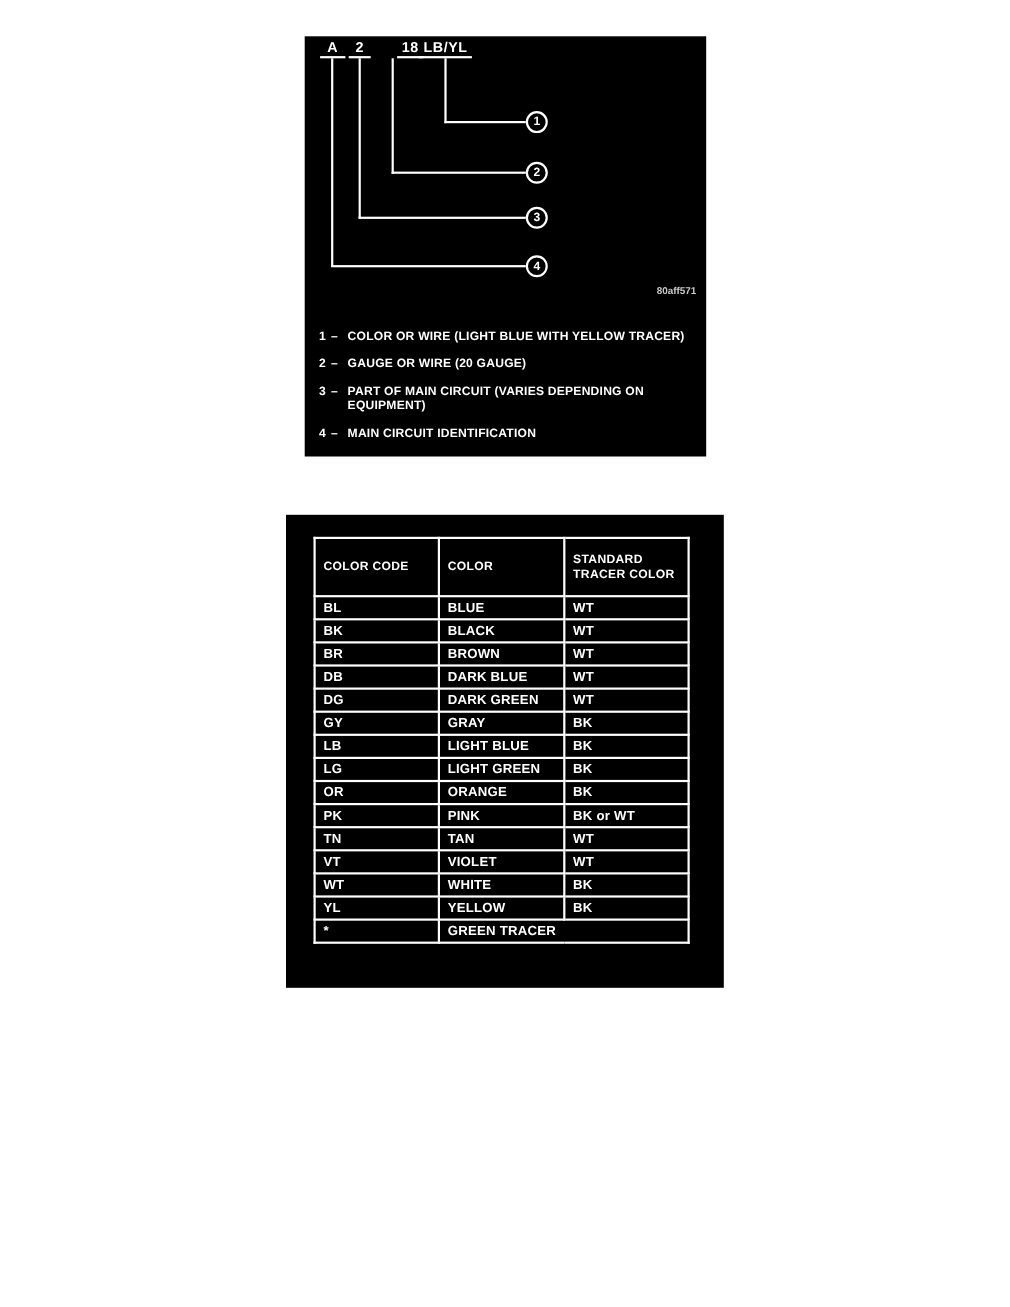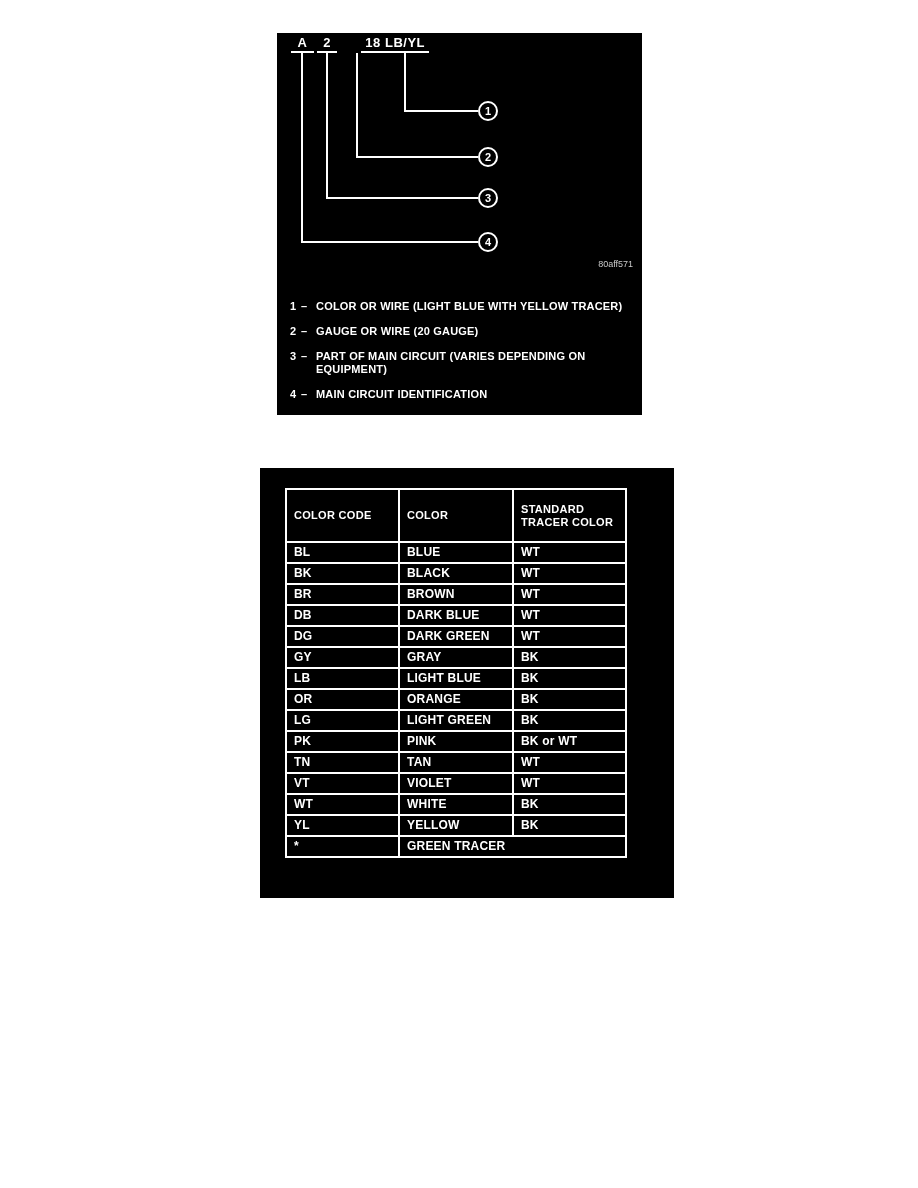--- a/index.html
+++ b/index.html
@@ -12,21 +12,21 @@
     height: 1188px;
     position: relative;
     font-family: "Liberation Sans", sans-serif;
   }
   .panel {
     position: absolute;
     background: #000000;
     overflow: hidden;
   }
   #wire-code-panel { left: 277px; top: 33px; width: 365px; height: 382px; }
-  #color-table-panel { left: 260px; top: 468px; width: 398px; height: 430px; padding-left: 16px; }
+  #color-table-panel { left: 260px; top: 468px; width: 398px; height: 430px; }
 
   
   .code-label {
     position: absolute;
     top: 2px;
     height: 16px;
     line-height: 16px;
     color: #ffffff;
     font-weight: bold;
     font-size: 13px;
@@ -68,21 +68,21 @@
   #callout-2 { top: 114px; }
   #callout-3 { top: 155px; }
   #callout-4 { top: 199px; }
 
   #figure-id {
     position: absolute;
     right: 9px;
     top: 226px;
     color: #c9c9c9;
     font-size: 9px;
-    font-weight: normal;
+    font-weight: bold;
   }
 
   .legend {
     position: absolute;
     left: 13px;
     top: 267px;
     right: 12px;
     color: #ffffff;
     font-weight: bold;
     font-size: 11px;
@@ -226,27 +226,27 @@
         <td>GY</td>
         <td>GRAY</td>
         <td>BK</td>
       </tr>
       <tr>
         <td>LB</td>
         <td>LIGHT BLUE</td>
         <td>BK</td>
       </tr>
       <tr>
+        <td>LG</td>
+        <td>LIGHT GREEN</td>
+        <td>BK</td>
+      </tr>
+      <tr>
         <td>OR</td>
         <td>ORANGE</td>
-        <td>BK</td>
-      </tr>
-      <tr>
-        <td>LG</td>
-        <td>LIGHT GREEN</td>
         <td>BK</td>
       </tr>
       <tr>
         <td>PK</td>
         <td>PINK</td>
         <td>BK or WT</td>
       </tr>
       <tr>
         <td>TN</td>
         <td>TAN</td>

